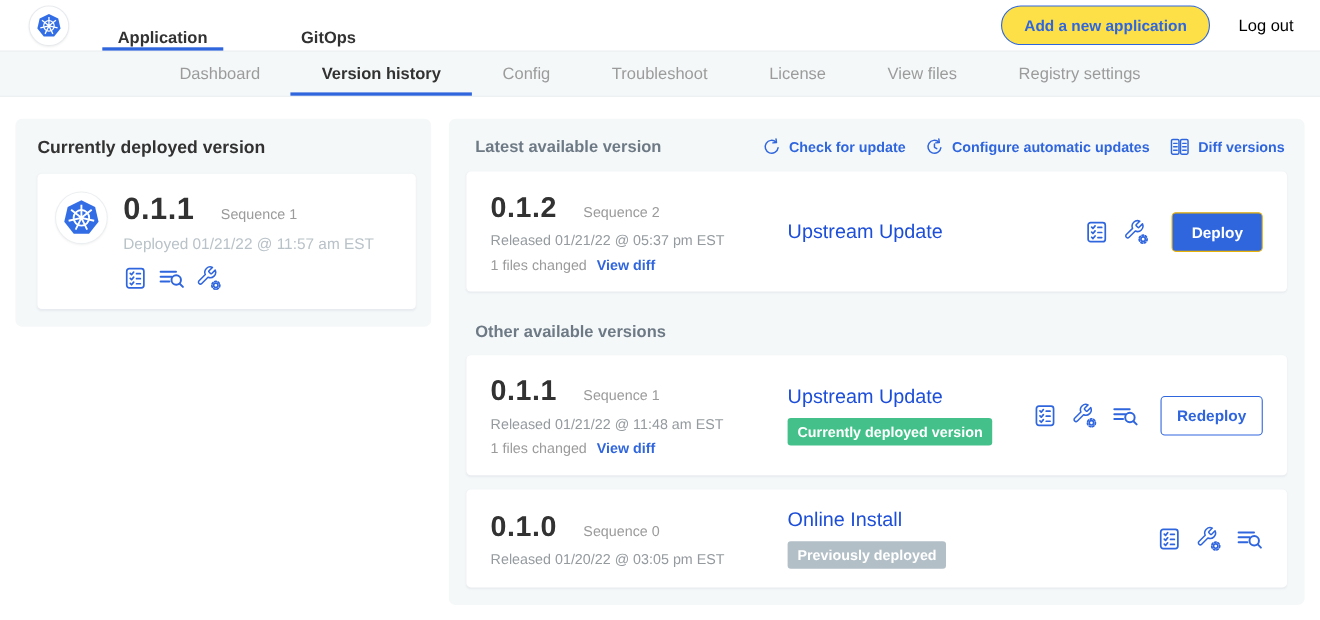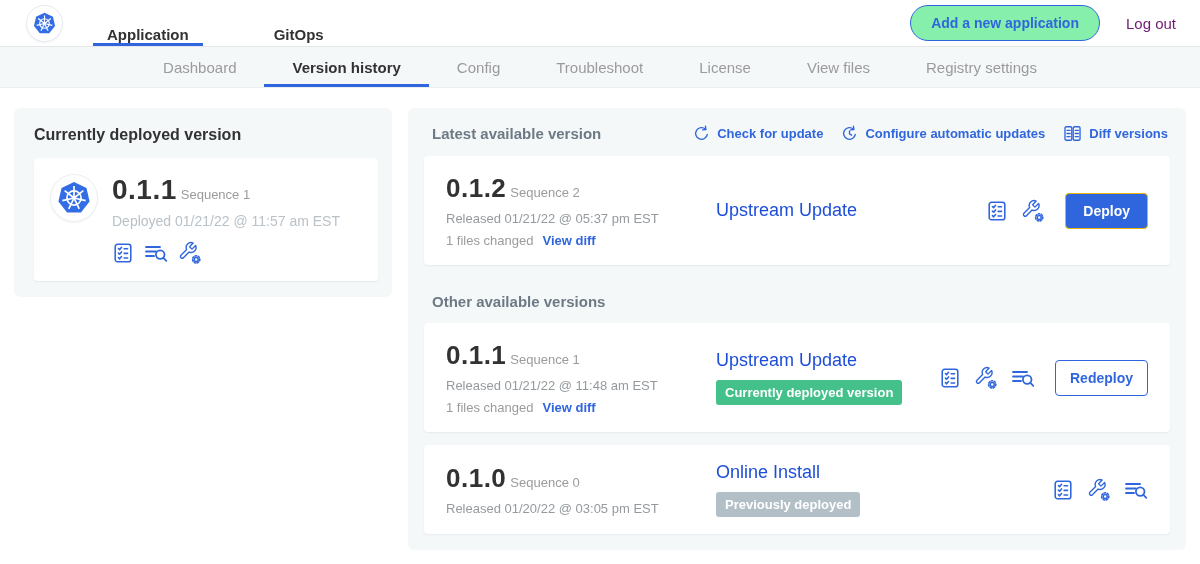--- a/index.html
+++ b/index.html
@@ -11,44 +11,44 @@
     border-bottom:1px solid #e5e8ea; background:#fff; }
   .logo-circle { width:37px; height:37px; border-radius:50%; background:#fff;
     border:1px solid #e8ebee; box-shadow:0 1px 2px rgba(0,0,0,.06);
     display:flex; align-items:center; justify-content:center; align-self:center; margin-right:30px; }
   .topnav-tabs { display:flex; align-items:flex-end;gap:43px; }
   .ttab { display:flex; align-items:center; padding:0 14px; margin-right:14px;
     font-size:15px; font-weight:700; color:#323232; cursor:pointer;
     border-bottom:3px solid transparent; border-top:3px solid transparent; }
   .ttab.active { border-bottom-color:#3066dd; }
   .topnav-right { margin-left:auto; display:flex; align-items:center; gap:26px; }
-  .add-app { background:#86efac; border:1px solid #3066dd; color:#3066dd; font-weight:700;
+  .add-app { background:#fde047; border:1px solid #3066dd; color:#3066dd; font-weight:700;
     font-size:14px; padding:9px 20px; border-radius:18px; cursor:pointer;
     font-family:"Liberation Sans", sans-serif; }
-  .logout { font-size:15px; color:#701a75; cursor:pointer; }
+  .logout { font-size:15px; color:#000000; cursor:pointer; }
 
   
   .subnav { height:41px; background:#f5f8f9; display:flex; justify-content:center;
     align-items:stretch; border-bottom:1px solid #eceff1; }
   .stab { display:flex; align-items:center; padding:0 28px; font-size:15px; color:#9b9b9b;
     cursor:pointer; border-bottom:3px solid transparent; border-top:3px solid transparent; }
   .stab.active { color:#323232; font-weight:700; border-bottom-color:#3066dd; }
 
   
   .content { display:flex; align-items:flex-start; gap:16px; padding:20px 14px 0 14px; }
 
   .deployed-panel { width:378px; flex:0 0 auto; background:#f5f8f9; border-radius:6px;
     padding:16px 14px 16px 20px; }
   .deployed-panel h2 { font-size:16px; font-weight:700; color:#323232; padding-top:2px; }
   .deployed-card { margin-top:14px; background:#fff; border-radius:4px;
     box-shadow:0 1px 2px rgba(50,50,93,.07); padding:16px; display:flex; gap:14px; }
   .k8s-badge { width:48px; height:48px; border-radius:50%; background:#fff;
     border:1px solid #eceff1; box-shadow:0 1px 2px rgba(0,0,0,.05);
     display:flex; align-items:center; justify-content:center; flex:0 0 auto; }
-  .vrow { display:flex; align-items:baseline; gap:4px; }
+  .vrow { display:flex; align-items:baseline; gap:24px; }
   .vnum { font-size:28px; font-weight:800; letter-spacing:.5px; color:#323232; }
   .seq { font-size:13px; color:#9b9b9b; }
   .dep-date { margin-top:7px; font-size:14px; color:#b9c2c8; }
   .icon-row { margin-top:12px; display:flex; align-items:center; gap:10px; }
   .icon-btn { display:inline-flex; cursor:pointer; line-height:0; }
 
   .available-panel { flex:1 1 auto; background:#f5f8f9; border-radius:6px;
     padding:14px 16px 16px 16px; }
   .avail-header { display:flex; align-items:center; justify-content:space-between; padding:2px 2px 0 8px; }
   .muted-title { font-size:15px; font-weight:700; color:#6d7a85; }

